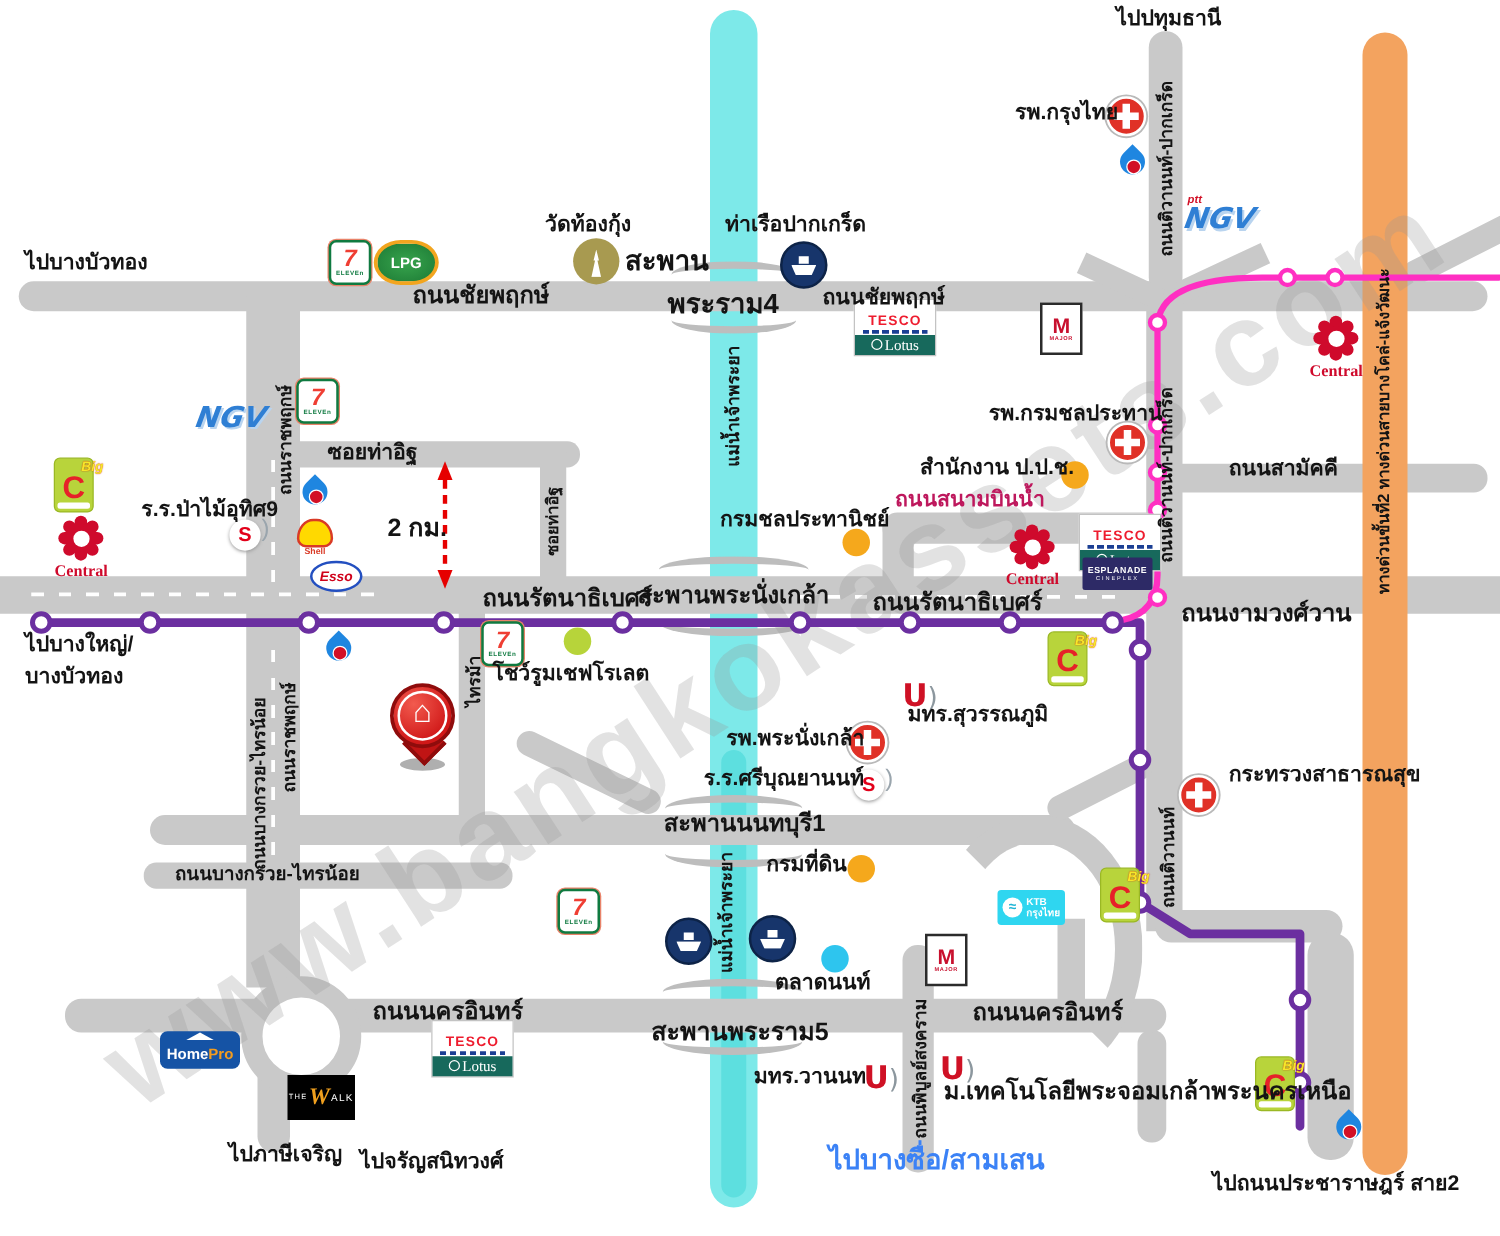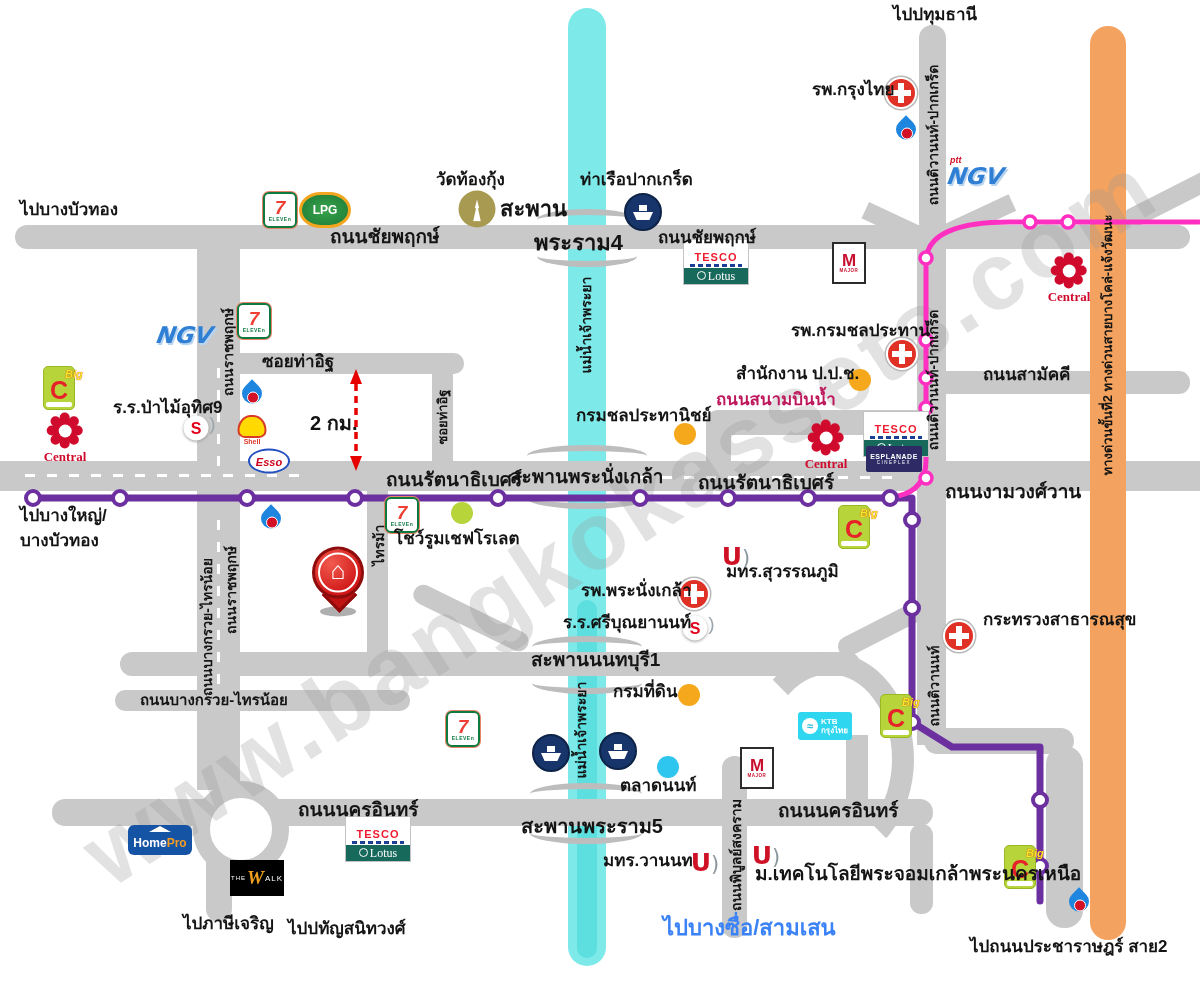--- a/index.html
+++ b/index.html
@@ -470,21 +470,21 @@
     <div class="lbl" style="left: 613px; top: 682px; font-size: 17px; color: rgb(20, 20, 20);">กรมที่ดิน</div>
     <div class="lbl" style="left: 620px; top: 776px; font-size: 17px; color: rgb(20, 20, 20);">ตลาดนนท์</div>
     <div class="lbl" style="left: 521px; top: 815px; font-size: 20px; color: rgb(20, 20, 20);">สะพานพระราม5</div>
     <div class="lbl" style="left: 298px; top: 799px; font-size: 19px; color: rgb(20, 20, 20);">ถนนนครอินทร์</div>
     <div class="lbl" style="left: 778px; top: 800px; font-size: 19px; color: rgb(20, 20, 20);">ถนนนครอินทร์</div>
     <div class="lbl" style="left: 603px; top: 851px; font-size: 17px; color: rgb(20, 20, 20);">มทร.วานนท</div>
     <div class="lbl" style="left: 755px; top: 863px; font-size: 19px; color: rgb(20, 20, 20);">ม.เทคโนโลยีพระจอมเกล้าพระนครเหนือ</div>
     <div class="lbl" style="left: 663px; top: 915px; font-size: 22px; color: #3b82f6;">ไปบางซื่อ/สามเสน</div>
     <div class="lbl" style="left: 970px; top: 937px; font-size: 17px; color: rgb(20, 20, 20);">ไปถนนประชาราษฎร์ สาย2</div>
     <div class="lbl" style="left: 183px; top: 914px; font-size: 17px; color: rgb(20, 20, 20);">ไปภาษีเจริญ</div>
-    <div class="lbl" style="left: 288px; top: 919px; font-size: 17px; color: rgb(20, 20, 20);">ไปปทัญสนิทวงศ์</div>
+    <div class="lbl" style="left: 288px; top: 919px; font-size: 17px; color: rgb(20, 20, 20);">ไปจรัญสนิทวงศ์</div>
     <div class="lbl" style="left: 140px; top: 691px; font-size: 15px; color: rgb(20, 20, 20);">ถนนบางกรวย-ไทรน้อย</div>
     <div class="lbl v" style="left: 933px; top: 135px; font-size: 14px; color: rgb(20, 20, 20);">ถนนติวานนท์-ปากเกร็ด</div>
     <div class="lbl v" style="left: 933px; top: 380px; font-size: 14px; color: rgb(20, 20, 20);">ถนนติวานนท์-ปากเกร็ด</div>
     <div class="lbl v" style="left: 934px; top: 686px; font-size: 14px; color: rgb(20, 20, 20);">ถนนติวานนท์</div>
     <div class="lbl v" style="left: 228px; top: 352px; font-size: 14px; color: rgb(20, 20, 20);">ถนนราชพฤกษ์</div>
     <div class="lbl v" style="left: 231px; top: 590px; font-size: 14px; color: rgb(20, 20, 20);">ถนนราชพฤกษ์</div>
     <div class="lbl v" style="left: 207px; top: 627px; font-size: 14px; color: rgb(20, 20, 20);">ถนนบางกรวย-ไทรน้อย</div>
     <div class="lbl v" style="left: 443px; top: 417px; font-size: 13px; color: rgb(20, 20, 20);">ซอยท่าอิฐ</div>
     <div class="lbl v" style="left: 379px; top: 545px; font-size: 14px; color: rgb(20, 20, 20);">ไทรม้า</div>
     <div class="lbl v" style="left: 736px; top: 855px; font-size: 14px; color: rgb(20, 20, 20);">ถนนพิบูลย์สงคราม</div>

